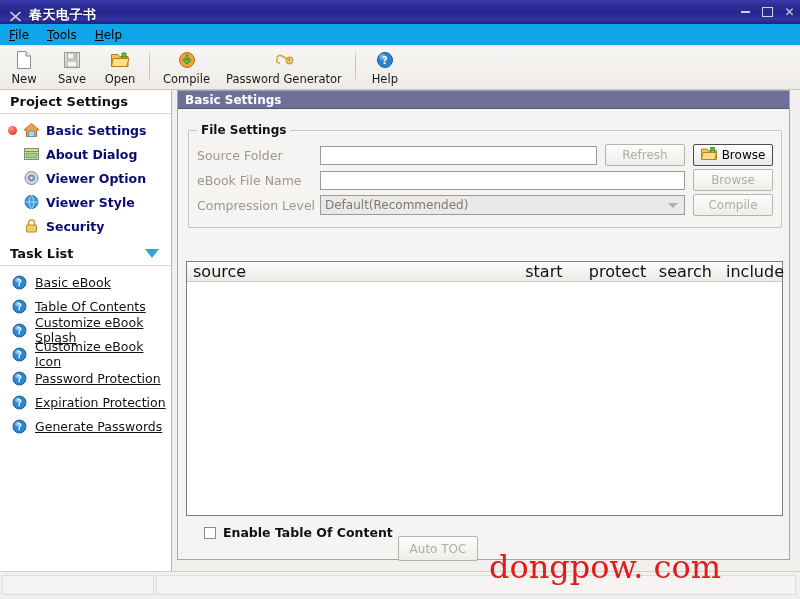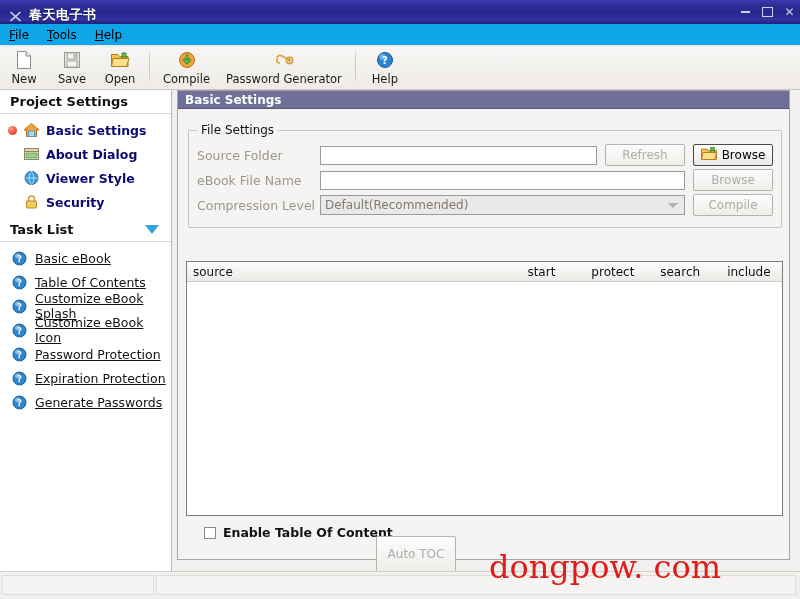--- a/index.html
+++ b/index.html
@@ -139,21 +139,21 @@
   }
   .panel-body { padding: 8px 8px 0 8px; position: relative; height: 450px; box-sizing: border-box;}
 
   fieldset.group {
     border: 1px solid #c8c4c0;
     border-radius: 1px;
     margin: 6px 2px 0 2px;
     padding: 4px 8px 8px 8px;
   }
   fieldset.group > legend {
-    font-weight: normal; font-size: 12px; padding: 0 4px; color: #111;
+    font-weight: bold; font-size: 12px; padding: 0 4px; color: #111;
   }
   .form-row {
     display: flex; align-items: center; margin: 3px 0;
   }
   .form-lbl {
     width: 123px; font-size: 12.5px; color: #9a9692; flex: 0 0 auto;
   }
   .txtfield {
     height: 19px; border: 1px solid #9a9a9a; background: #fff;
     box-sizing: border-box; font-size: 12px; padding: 0 4px;
@@ -189,38 +189,38 @@
 
   
   .listbox {
     position: absolute; left: 8px; top: 152px; width: 597px; height: 255px;
     border: 1px solid #7d7a77; background: #ffffff; box-sizing: border-box;
   }
   .list-head {
     display: flex; height: 20px; align-items: center;
     background: linear-gradient(to bottom, #fdfdfd 0%, #eceae7 100%);
     border-bottom: 1px solid #cfcbc7;
-    font-size: 12px; color: #111; box-sizing: border-box; gap: 8px;
+    font-size: 16px; color: #111; box-sizing: border-box; gap: 8px;
   }
   .list-head .col { padding-left: 6px; box-sizing: border-box; }
   .list-body { height: 233px; background: #fff; }
 
   
   .bottom-area {
     position: absolute; left: 8px; top: 414px; width: 597px; height: 46px;
   }
   .cb-row { display: flex; align-items: center; height: 19px; padding-left: 18px; }
   .cbox {
     width: 12px; height: 12px; border: 1px solid #8d8a87;
     background: #fff; box-sizing: border-box; margin-right: 7px; flex:0 0 auto;
   }
   .cb-lbl { font-size: 12.5px; font-weight: bold; color: #111; }
   .autotoc {
-    position: absolute; left: 190px; top: 13px;
-    width: 80px; height: 36px;
+    position: absolute; left: 212px; top: 13px;
+    width: 80px; height: 25px;
   }
 
   
   .statusbar {
     position: absolute; left: 0; top: 571px; width: 800px; height: 28px;
     background: #f2f0ee;
     border-top: 1px solid #d4d0cc;
     box-sizing: border-box;
   }
   .status-cell {
@@ -363,20 +363,31 @@
         <span class="s-ico">
           <svg width="17" height="16" viewBox="0 0 17 16">
             <rect x="1.5" y="2.5" width="14" height="11" fill="#ffffff" stroke="#8a8a6a" stroke-width="1"></rect>
             <rect x="1.5" y="2.5" width="14" height="3" fill="#e8d98a" stroke="#8a8a6a" stroke-width="1"></rect>
             <rect x="3" y="7" width="11" height="5" fill="#9fd08a" stroke="#5a8a4a" stroke-width="0.8"></rect>
           </svg>
         </span>
         <span class="s-lbl">About Dialog</span>
       </div>
 
+      <div class="side-row">
+        <span class="dot-spacer"></span>
+        <span class="s-ico">
+          <svg width="17" height="16" viewBox="0 0 17 16">
+            <circle cx="8.5" cy="8" r="6.5" fill="#cfd8e4" stroke="#7b8a9c" stroke-width="1"></circle>
+            <circle cx="8.5" cy="8" r="3" fill="#8fa4bc" stroke="#5f7289" stroke-width="0.8"></circle>
+            <circle cx="8.5" cy="8" r="1.1" fill="#ffffff"></circle>
+          </svg>
+        </span>
+        <span class="s-lbl">Viewer Option</span>
+      </div>
 
       <div class="side-row">
         <span class="dot-spacer"></span>
         <span class="s-ico">
           <svg width="17" height="16" viewBox="0 0 17 16">
             <circle cx="8.5" cy="8" r="6.5" fill="#3f9ad8" stroke="#1d6b9e" stroke-width="1"></circle>
             <path d="M2 8 H15 M8.5 1.5 C5.5 4.5 5.5 11.5 8.5 14.5 M8.5 1.5 C11.5 4.5 11.5 11.5 8.5 14.5" stroke="#bfe3f7" stroke-width="0.9" fill="none"></path>
           </svg>
         </span>
         <span class="s-lbl">Viewer Style</span>

